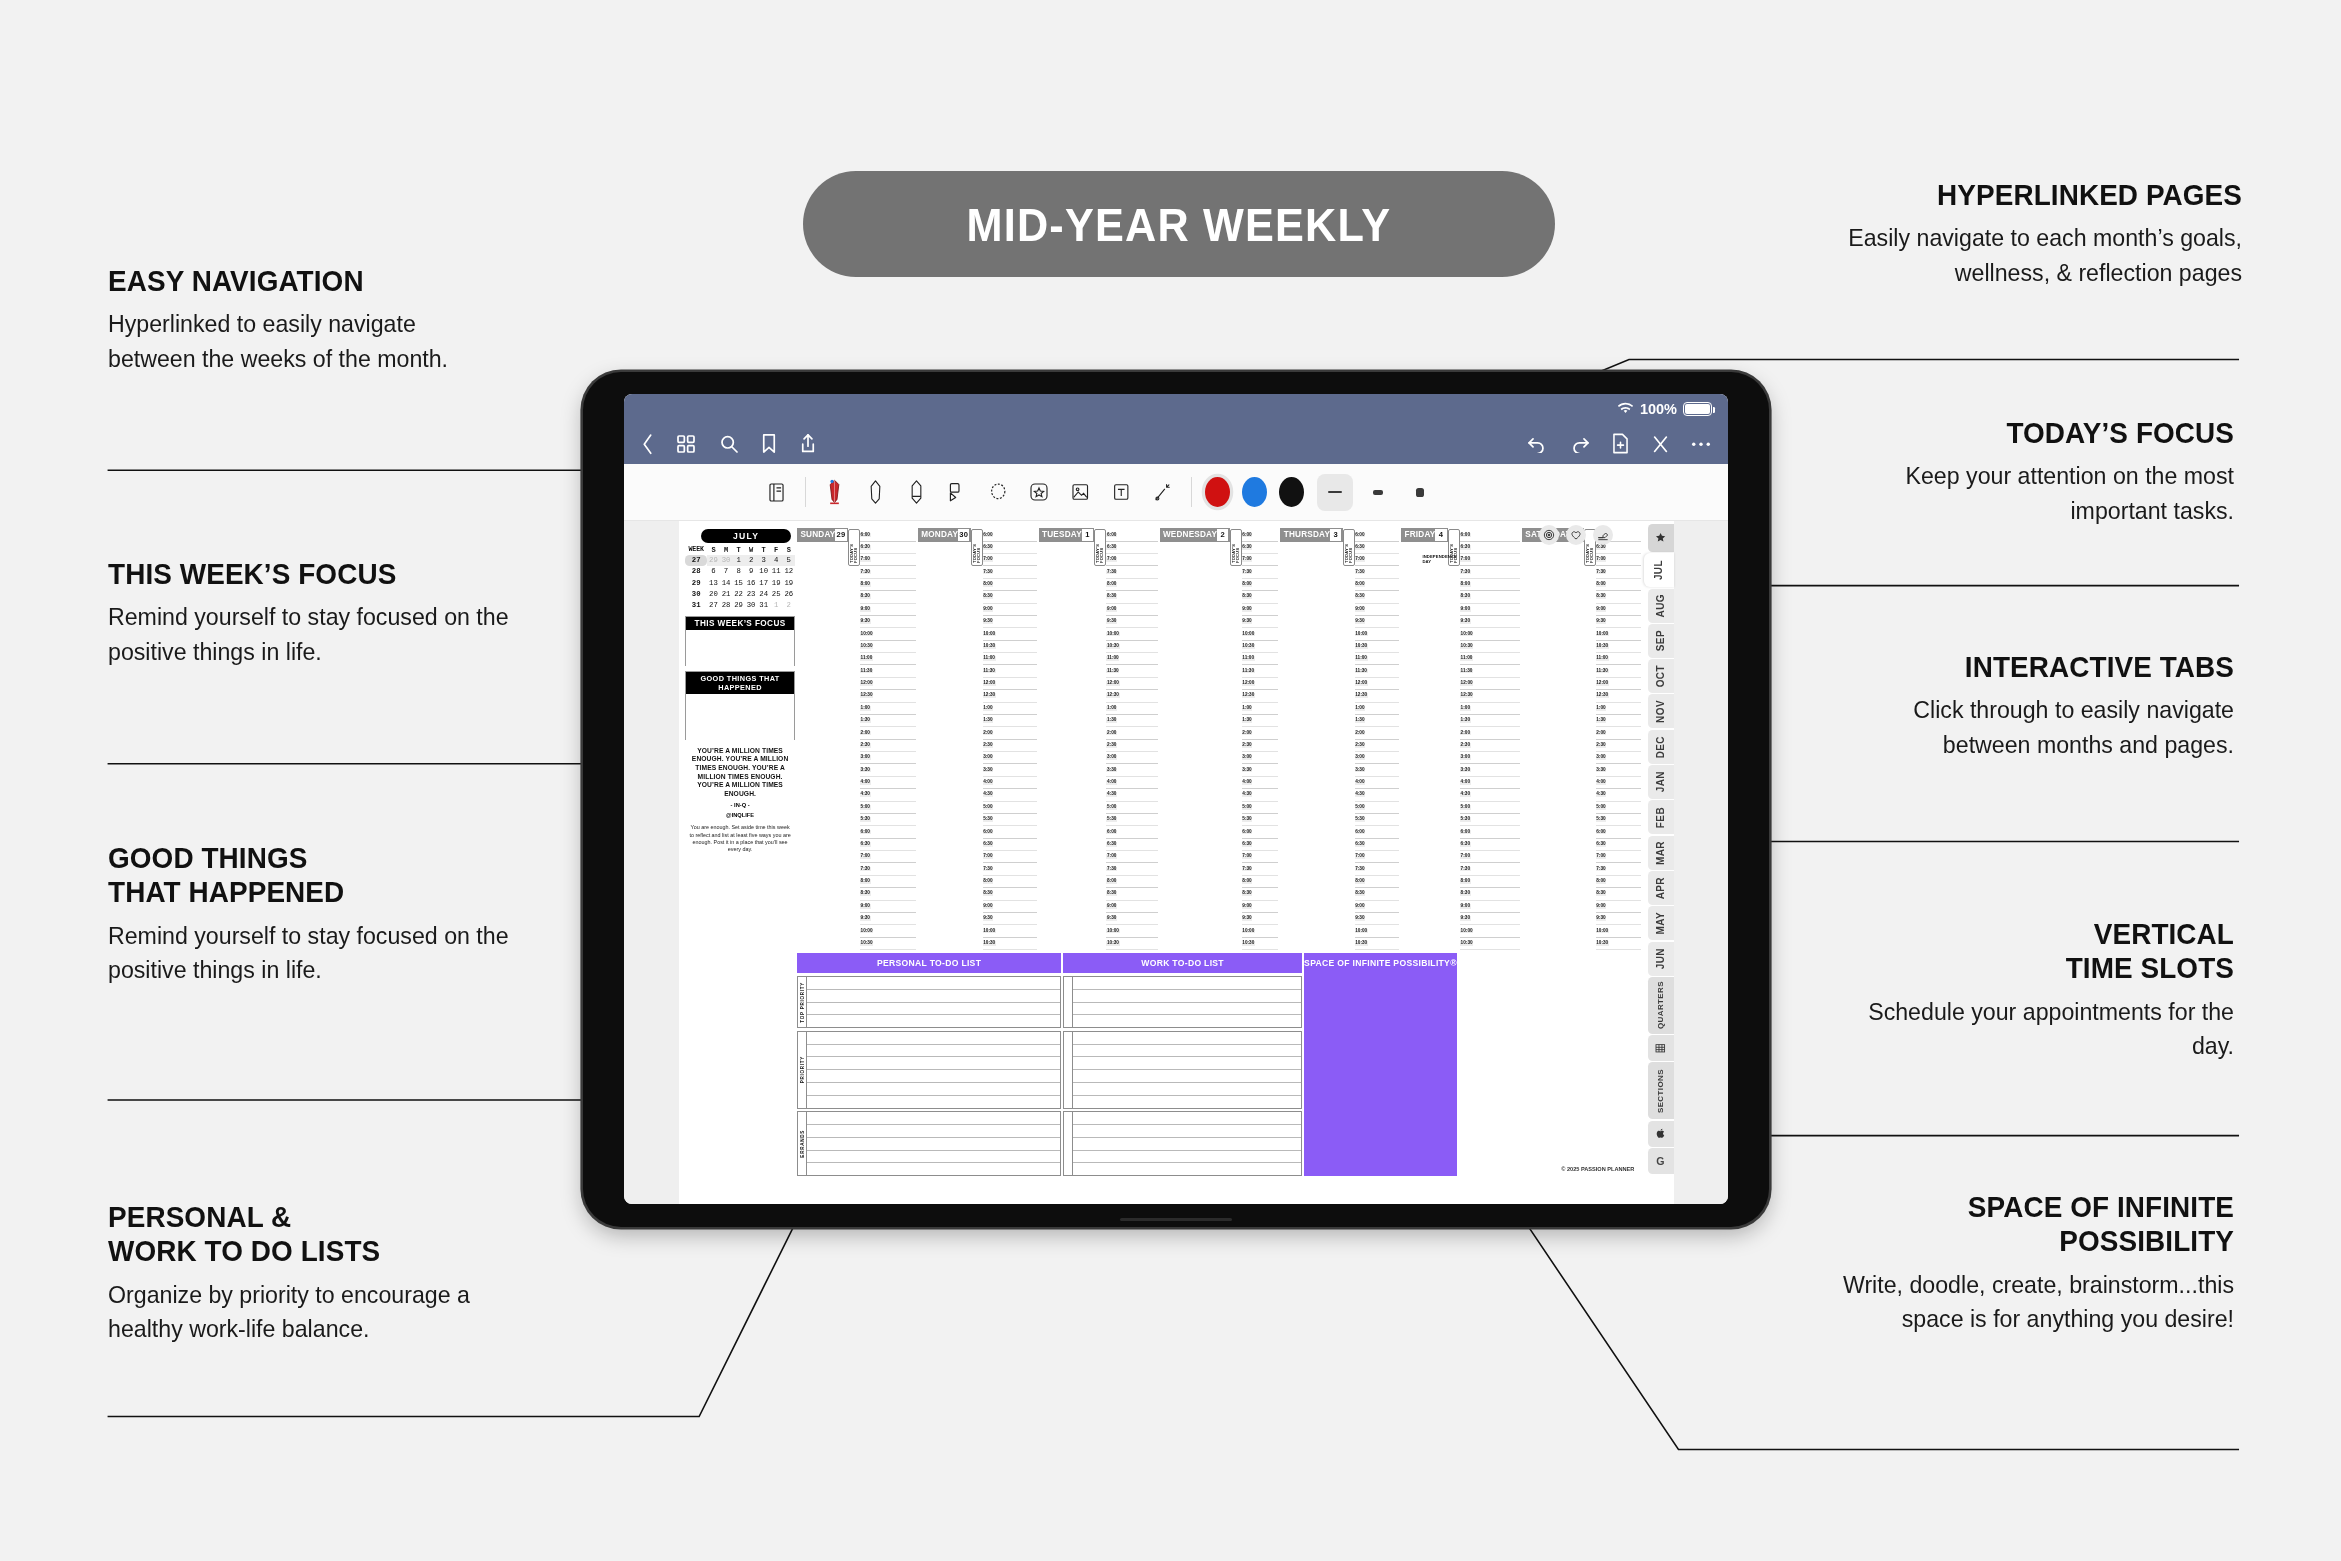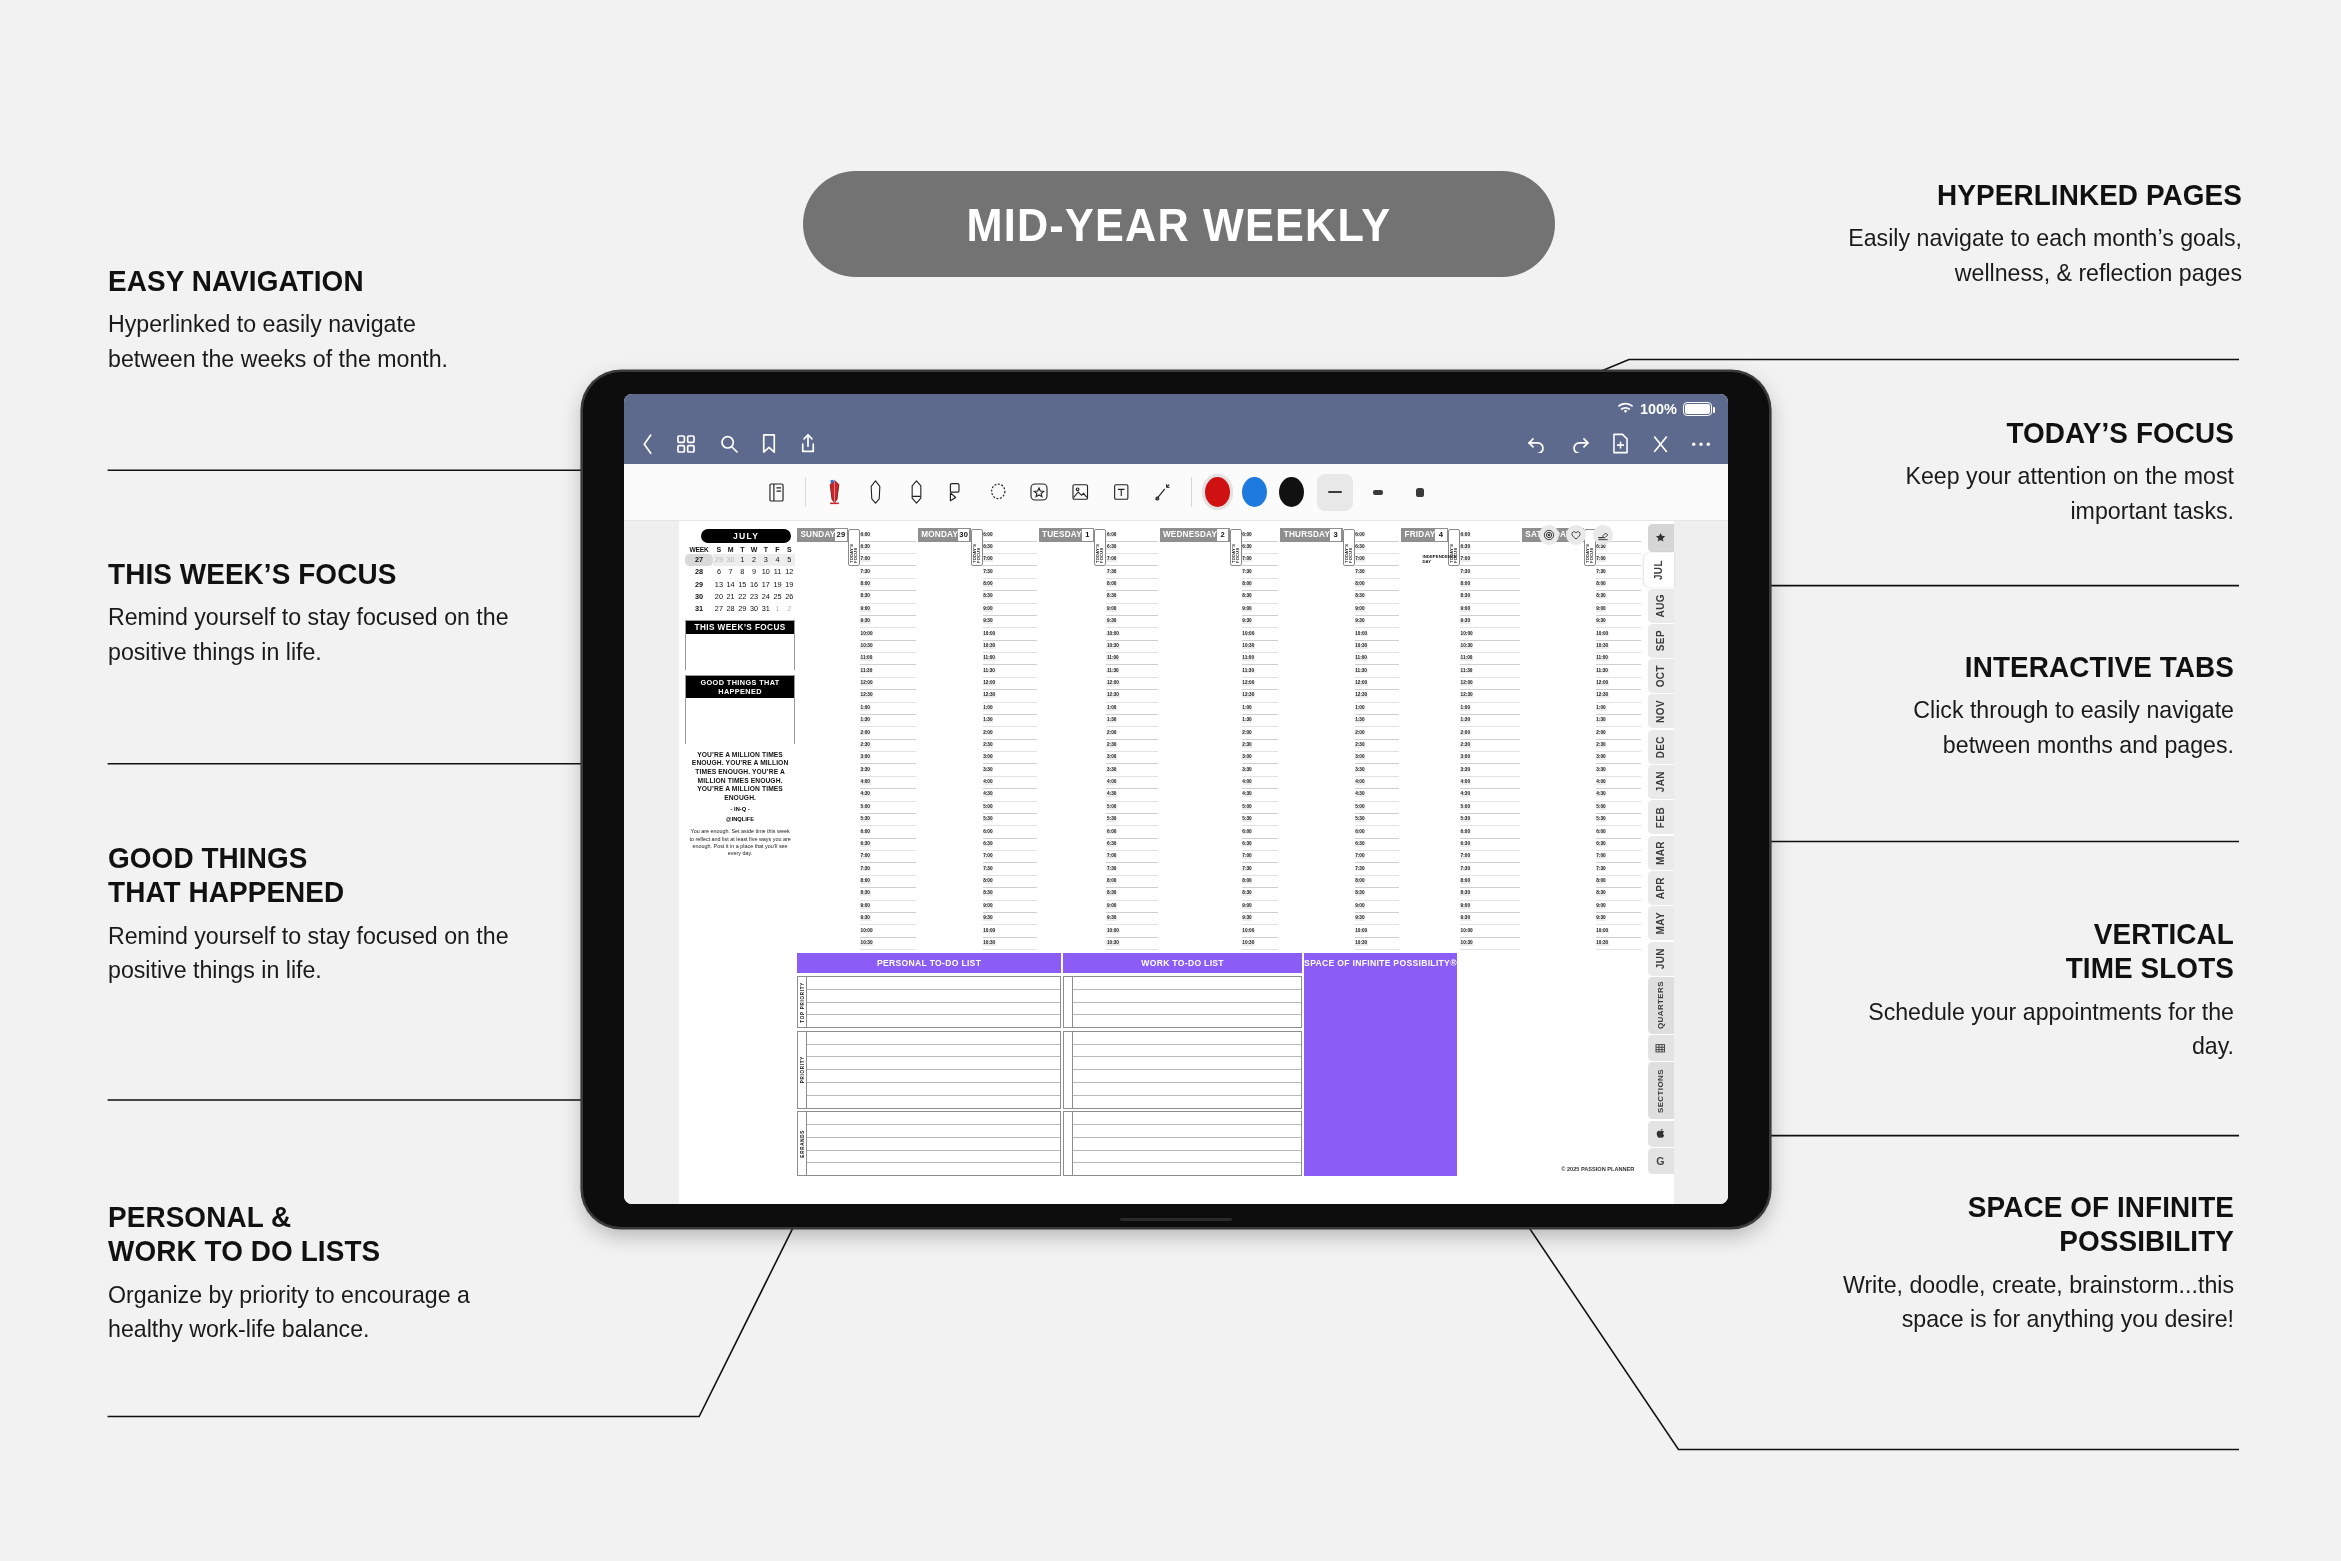--- a/index.html
+++ b/index.html
@@ -116,21 +116,21 @@
   .planner { position:absolute; left:0; top:0; right: 30px; bottom:0; padding: 6.6px 2.6px 4px 6.6px; }
   .ptop { display:flex; gap: 2px; height: 422px; }
 
   .sidebar { width: 110px; flex: 0 0 110px; display:flex; flex-direction:column; }
   .monthpill {
     height: 14px; background:#000; border-radius: 7.3px; color:#fff;
     font-size: 8.6px; font-weight:700; letter-spacing:1.3px;
     display:flex;align-items:center;justify-content:center; margin: 0.7px 4px 2.6px 16px;
   }
   .minical { font-size: 7.6px; color:#111; }
-  .minical table { width:100%; border-collapse: collapse; }
+  .minical table { width:100%; border-collapse: collapse; font-family: Liberation Mono, monospace; }
   .minical th { font-weight:700; font-size:7px; padding:0.7px 0; text-align:center;}
   .minical th.wk { font-size:6.6px; letter-spacing:-0.1px;}
   .minical td { text-align:center; padding: 1.6px 0; font-weight:500; font-size:7.3px;}
   .minical td.wknum { font-weight:700; }
   .minical td.mut { color:#b6b6b6; }
   .minical tr.cur td { background:#ededed; }
   .minical tr.cur td.wknum { background:#d9d9d9; border-radius:4.6px;}
 
   .blk { margin-top: 5.3px; border:0.7px solid #9a9a9a; background:#fff; }
   .blk .bh { background:#000; color:#fff; font-size:8.2px; font-weight:700;

